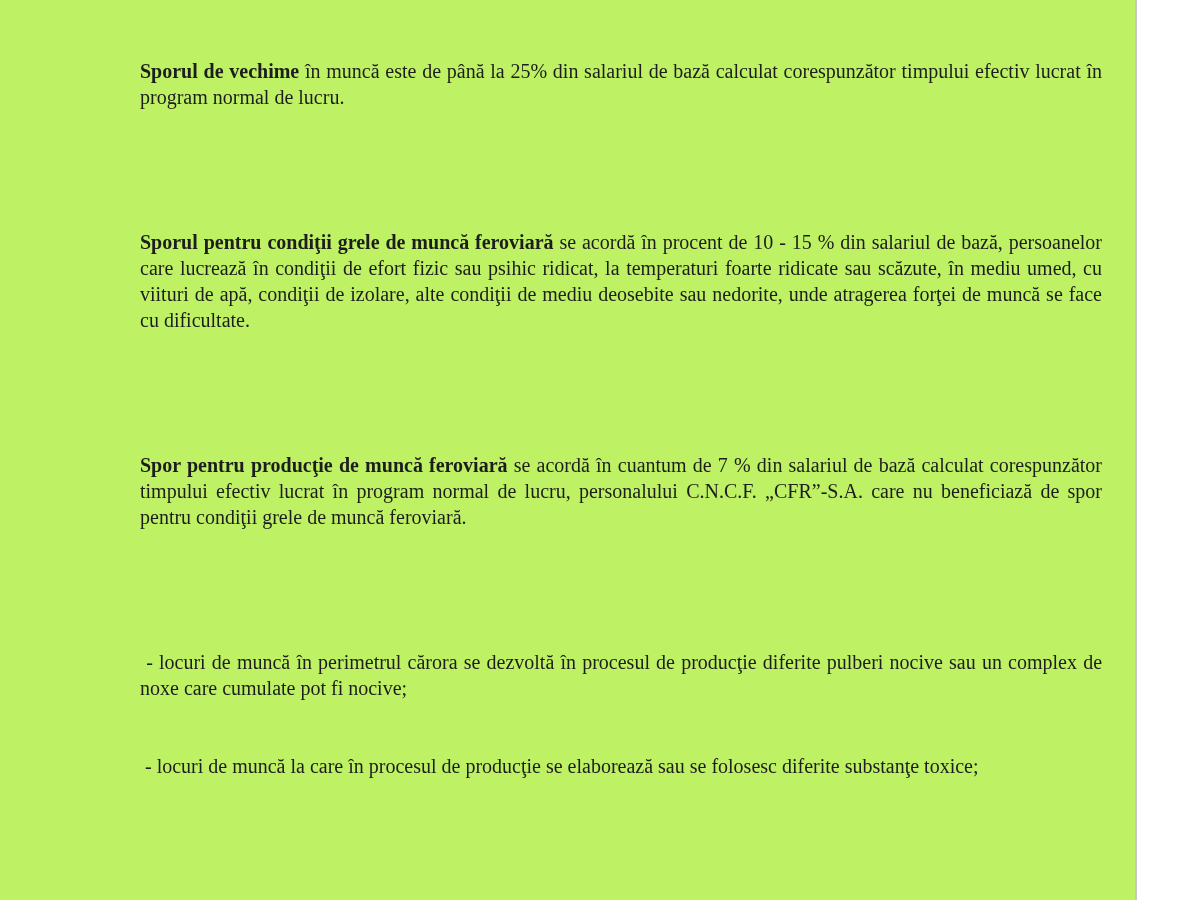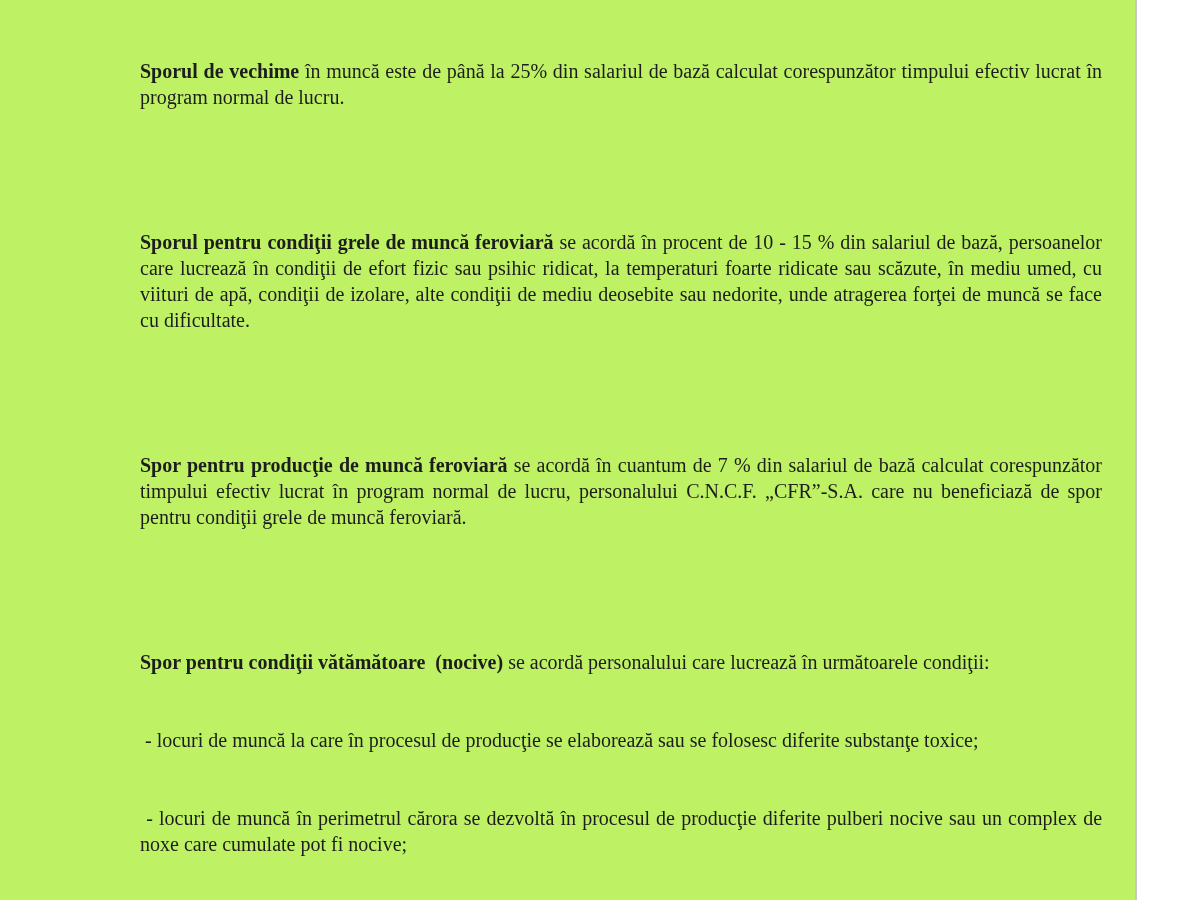--- a/index.html
+++ b/index.html
@@ -61,23 +61,22 @@
 
     <div class="para">
       <div class="line"><span class="lead">Sporul pentru condiţii grele de muncă feroviară</span><span> se acordă în procent de 10 - 15 % din salariul de bază, persoanelor care lucrează în condiţii de efort fizic sau psihic ridicat, la temperaturi foarte ridicate sau scăzute, în mediu umed, cu viituri de apă, condiţii de izolare, alte condiţii de mediu deosebite sau nedorite, unde atragerea forţei de muncă se face cu dificultate.</span></div>
     </div>
 
     <div class="para">
       <div class="line"><span class="lead">Spor pentru producţie de muncă feroviară</span><span> se acordă în cuantum de 7 % din salariul de bază calculat corespunzător timpului efectiv lucrat în program normal de lucru, personalului C.N.C.F. „CFR”-S.A. care nu beneficiază de spor pentru condiţii grele de muncă feroviară.</span></div>
     </div>
 
     <div class="para">
-      <div class="line"><span class="lead">Spor pentru condiţii vătămătoare  (nocive)</span><span> se acordă personalului care lucrează în următoarele condiţii:</span></div>
+      <div class="line"> - locuri de muncă în perimetrul cărora se dezvoltă în procesul de producţie diferite pulberi nocive sau un complex de noxe care cumulate pot fi nocive;</div>
       <div class="line"> - locuri de muncă la care în procesul de producţie se elaborează sau se folosesc diferite substanţe toxice;</div>
-      <div class="line"> - locuri de muncă în perimetrul cărora se dezvoltă în procesul de producţie diferite pulberi nocive sau un complex de noxe care cumulate pot fi nocive;</div>
       
       
       
       
     </div>
 
   </div>
 
   <div class="scan-right-margin"></div>
   <div class="scan-edge-line"></div>

